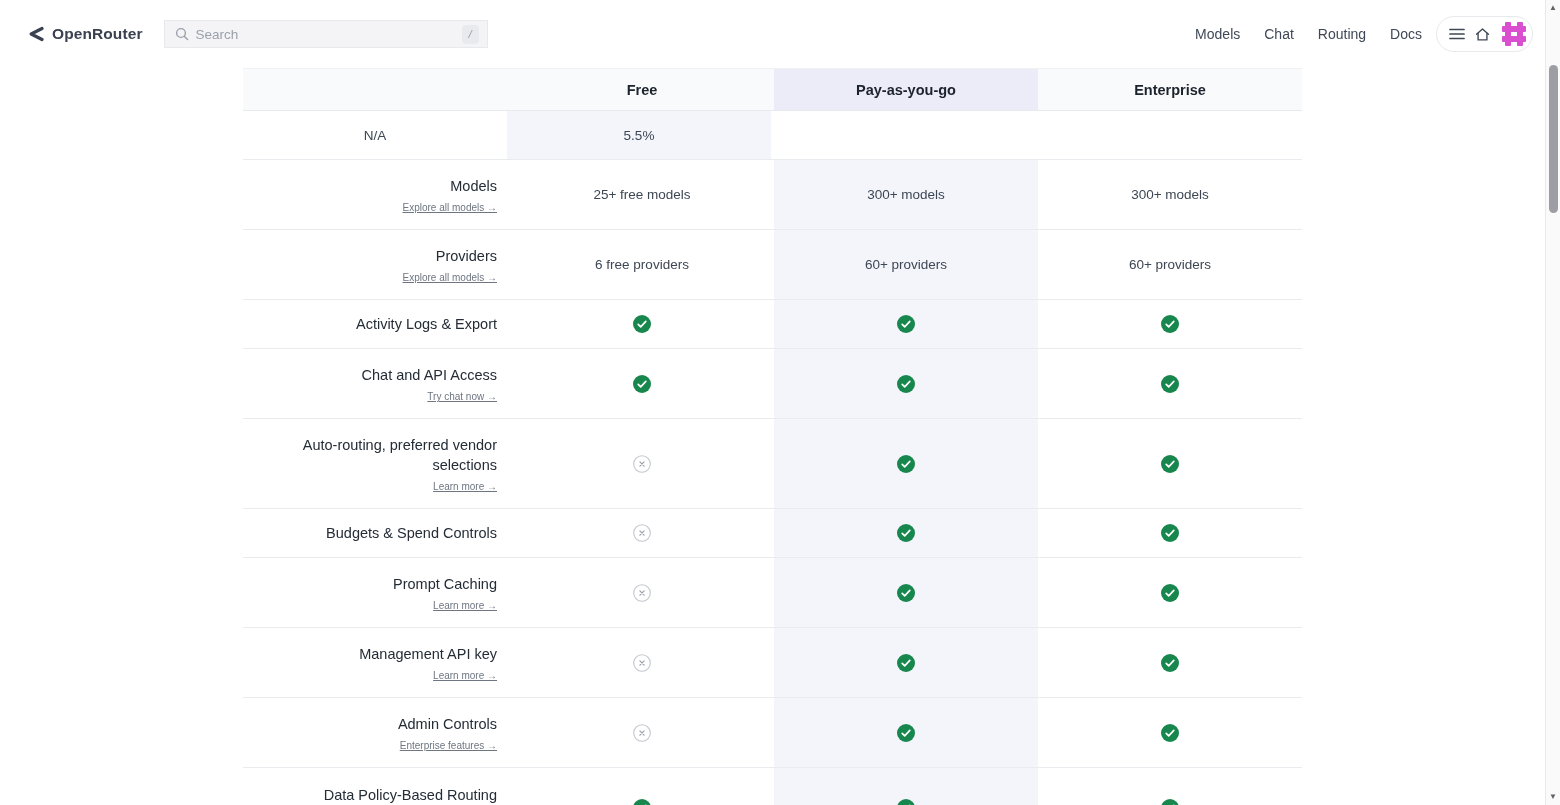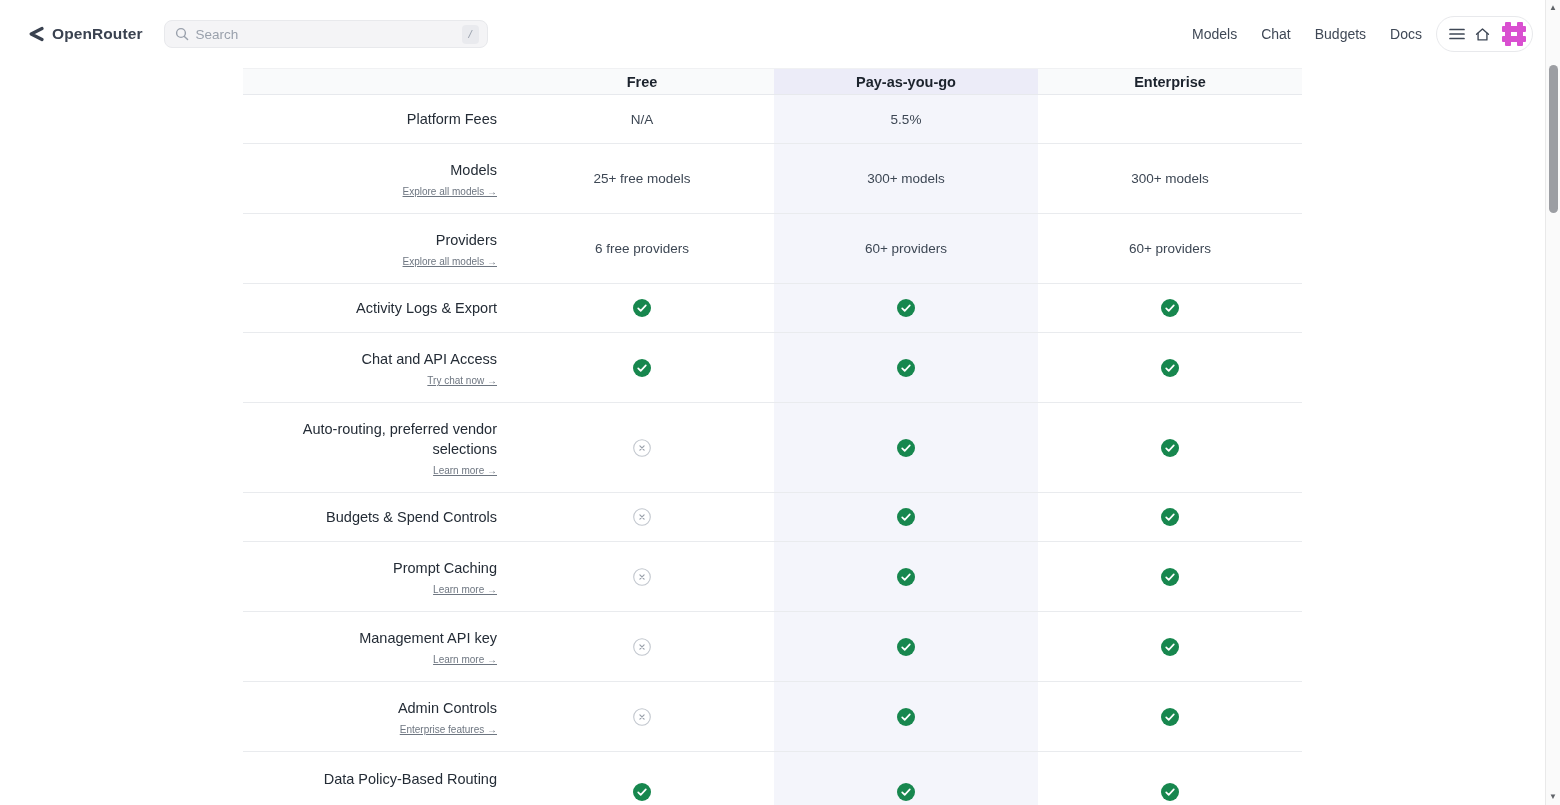--- a/index.html
+++ b/index.html
@@ -5,38 +5,38 @@
   * { margin:0; padding:0; box-sizing:border-box; }
   html,body { width:1560px; height:805px; overflow:hidden; background:#fff;
               font-family:"Liberation Sans", sans-serif; }
   .viewport { position:relative; width:1560px; height:805px; overflow:hidden; background:#fff; }
 
   
   .navbar { display:flex; align-items:center; height:68px; padding:12px 27px; }
   .brand { display:flex; align-items:center; gap:8px; cursor:pointer; }
   .brand-text { font-size:15.5px; font-weight:700; color:#3a4250; letter-spacing:.1px; }
   .searchbox { margin-left:21px; width:324px; height:28px; background:#f4f4f6;
-               border:1px solid #e8e9ec; border-radius:8px; display:flex; align-items:center;
+               border:1px solid #e8e9ec; border-radius:0; display:flex; align-items:center;
                gap:7px; padding:0 8px 0 10px; }
   .search-input { flex:1; border:none; outline:none; background:transparent;
                   font-size:13.5px; color:#374151; font-family:inherit; }
   .search-input::placeholder { color:#9aa1ac; }
   .kbd { width:17px; height:19px; background:#e9eaee; border-radius:4px; color:#9aa1ac;
          font-size:11.5px; display:flex; align-items:center; justify-content:center; font-style:italic; }
   .nav-links { margin-left:auto; display:flex; align-items:center; gap:24px; margin-right:14px; }
   .nav-link { font-size:14px; color:#3f4856; text-decoration:none; cursor:pointer; white-space:nowrap; }
   .pill { display:flex; align-items:center; gap:9px; height:36px; border:1px solid #e8e9ec;
           border-radius:18px; padding:0 4px 0 12px; background:#fff; }
   .icon-btn { display:flex; align-items:center; cursor:pointer; }
   .avatar { width:28px; height:28px; display:flex; cursor:pointer; }
 
   
   .content { width:1545px; }
   .pricing { width:1059px; margin:0 auto; }
-  .t-header { display:flex; height:27px; background:#f9fafb;
+  .t-header { display:flex; height:43px; background:#f9fafb;
               border-top:1px solid #f0f1f3; border-bottom:1px solid #e7e9ed; }
   .t-header .fc { width:267px; }
   .h-cell { width:264px; display:flex; align-items:center; justify-content:center;
             font-size:14.5px; font-weight:700; color:#1c232d; }
   .h-cell.hl { background:#ececf8; }
   .row { display:flex; border-bottom:1px solid #e9ebee; height:49px; }
   .row.has-sublink { height:70px; }
   .row.tall { height:90px; }
   .row.clipped { height:80px; border-bottom:none; }
   .feature-cell { width:267px; display:flex; flex-direction:column; align-items:flex-end;
@@ -82,21 +82,21 @@
             <path d="M9.4 9.4 L12.6 12.6" stroke-linecap="round"></path>
           </svg>
       </span>
       <input class="search-input" placeholder="Search" style="">
       <span class="kbd">/</span>
     </div>
 
     <nav class="nav-links">
         <a class="nav-link">Models</a>
         <a class="nav-link">Chat</a>
-        <a class="nav-link">Budgets</a>
+        <a class="nav-link">Routing</a>
         <a class="nav-link">Docs</a>
       </nav>
 
     <div class="pill">
       <span class="icon-btn">
         <svg width="16" height="14" viewBox="0 0 16 14" stroke="#3f4856" stroke-width="1.7" stroke-linecap="round">
             <path d="M1 2.5h14M1 7h14M1 11.5h14"></path>
           </svg>
       </span>
       <span class="icon-btn">
@@ -121,23 +121,20 @@
   <main class="content">
     <div class="pricing">
       <div class="t-header">
         <div class="fc"></div>
       <div class="h-cell">Free</div>
           <div class="h-cell hl">Pay-as-you-go</div>
           <div class="h-cell">Enterprise</div>
         </div>
       <div class="t-body">
           <div class="row">
-            <div class="feature-cell">
-              <div class="feature-label">Platform Fees</div>
-            </div>
             <div class="cell">
               <span class="cell-text">N/A</span>
             </div>
             <div class="cell hl">
               <span class="cell-text">5.5%</span>
             </div>
           </div>
           <div class="row has-sublink">
             <div class="feature-cell">
               <div class="feature-label">Models</div>

